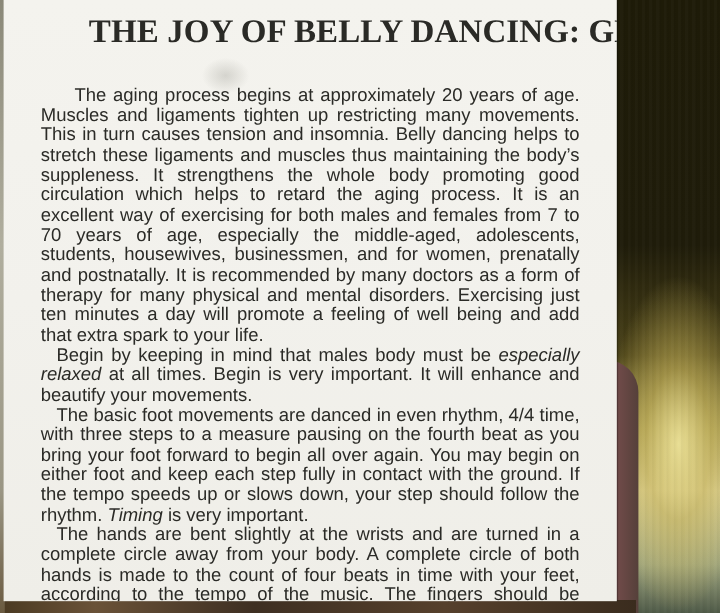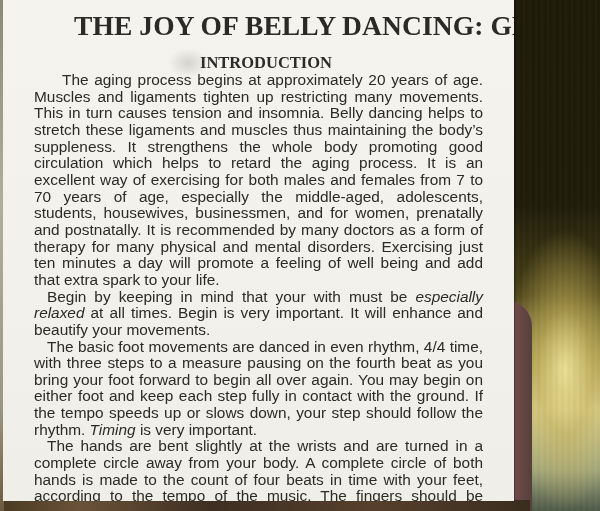--- a/index.html
+++ b/index.html
@@ -133,22 +133,21 @@
 <div class="scene">
   <div class="bg-right"></div>
   <div class="bg-right-streaks"></div>
   <div class="finger"></div>
   <div class="bottom-strip"></div>
   <div class="left-edge"></div>
 
   <div class="paper">
     <h1 class="title">THE JOY OF BELLY DANCING: GEOR</h1>
     <div class="smudge"></div>
-    <h2 class="heading">INTRODUCTION</h2>
 
     <div class="body-text">
       <p class="first"><span>The aging process begins at approximately 20 years of age. Muscles and ligaments tighten up restricting many movements. This in turn causes tension and insomnia. Belly dancing helps to stretch these ligaments and muscles thus maintaining the body’s suppleness. It strengthens the whole body promoting good circulation which helps to retard the aging process. It is an excellent way of exercising for both males and females from 7 to 70 years of age, especially the middle-aged, adolescents, students, housewives, businessmen, and for women, prenatally and postnatally. It is recommended by many doctors as a form of therapy for many physical and mental disorders. Exercising just ten minutes a day will promote a feeling of well being and add that extra spark to your life.</span></p>
-      <p class="second-indent"><span>Begin by keeping in mind that your with must be </span><em>especially relaxed</em><span> at all times. Begin is very important. It will enhance and beautify your movements.</span></p>
+      <p class="second-indent"><span>Begin by keeping in mind that males body must be </span><em>especially relaxed</em><span> at all times. Begin is very important. It will enhance and beautify your movements.</span></p>
       <p class="second-indent"><span>The basic foot movements are danced in even rhythm, 4/4 time, with three steps to a measure pausing on the fourth beat as you bring your foot forward to begin all over again. You may begin on either foot and keep each step fully in contact with the ground. If the tempo speeds up or slows down, your step should follow the rhythm. </span><em>Timing</em><span> is very important.</span></p>
       <p class="second-indent"><span>The hands are bent slightly at the wrists and are turned in a complete circle away from your body. A complete circle of both hands is made to the count of four beats in time with your feet, according to the tempo of the music. The fingers should be relaxed and flexed slightly all through the dance.</span></p>
     </div>
   </div>
 </div>
 
 </body></html>

